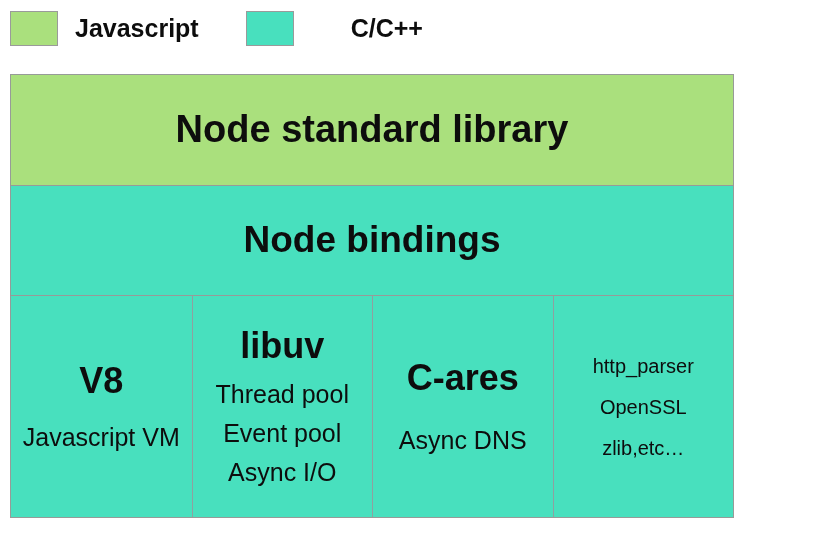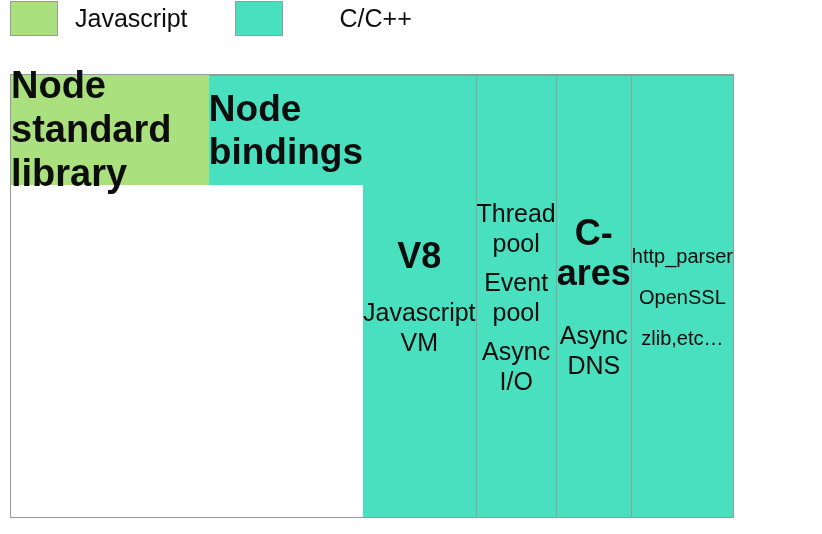--- a/index.html
+++ b/index.html
@@ -14,22 +14,23 @@
     height: 534px;
     background: #ffffff;
     color: #0d0d0d;
     overflow: hidden;
   }
 
   
   .legend {
     position: absolute;
     left: 10px;
-    top: 1px;
+    top: 11px;
     display: flex;
+    font-weight: bold;
   }
   .legend-item {
     display: flex;
     align-items: center;
   }
   .legend-item + .legend-item { margin-left: 47px; gap: 40px; }
   .swatch {
     width: 46px;
     height: 33px;
     border: 1px solid #9a9a9a;
@@ -46,21 +47,21 @@
   
   .diagram {
     position: absolute;
     left: 10px;
     top: 74px;
     width: 724px;
     height: 444px;
     border: 1px solid #979b98;
     box-sizing: border-box;
     display: flex;
-    flex-direction: row;
+    flex-direction: column;
   }
   .row {
     box-sizing: border-box;
   }
   .row-stdlib {
     height: 110px;
     background: var(--js-color);
     display: flex;
     flex-direction: column;
     align-items: center;
@@ -145,20 +146,21 @@
     </div>
 
     <div class="row row-components">
 
       <div class="cell cell-v8">
         <div class="cell-title">V8</div>
         <div class="cell-line">Javascript VM</div>
       </div>
 
       <div class="cell cell-libuv">
+        <div class="cell-title">libuv</div>
         <div class="cell-line">Thread pool</div>
         <div class="cell-line">Event pool</div>
         <div class="cell-line">Async I/O</div>
       </div>
 
       <div class="cell cell-cares">
         <div class="cell-title">C-ares</div>
         <div class="cell-line">Async DNS</div>
       </div>
 

